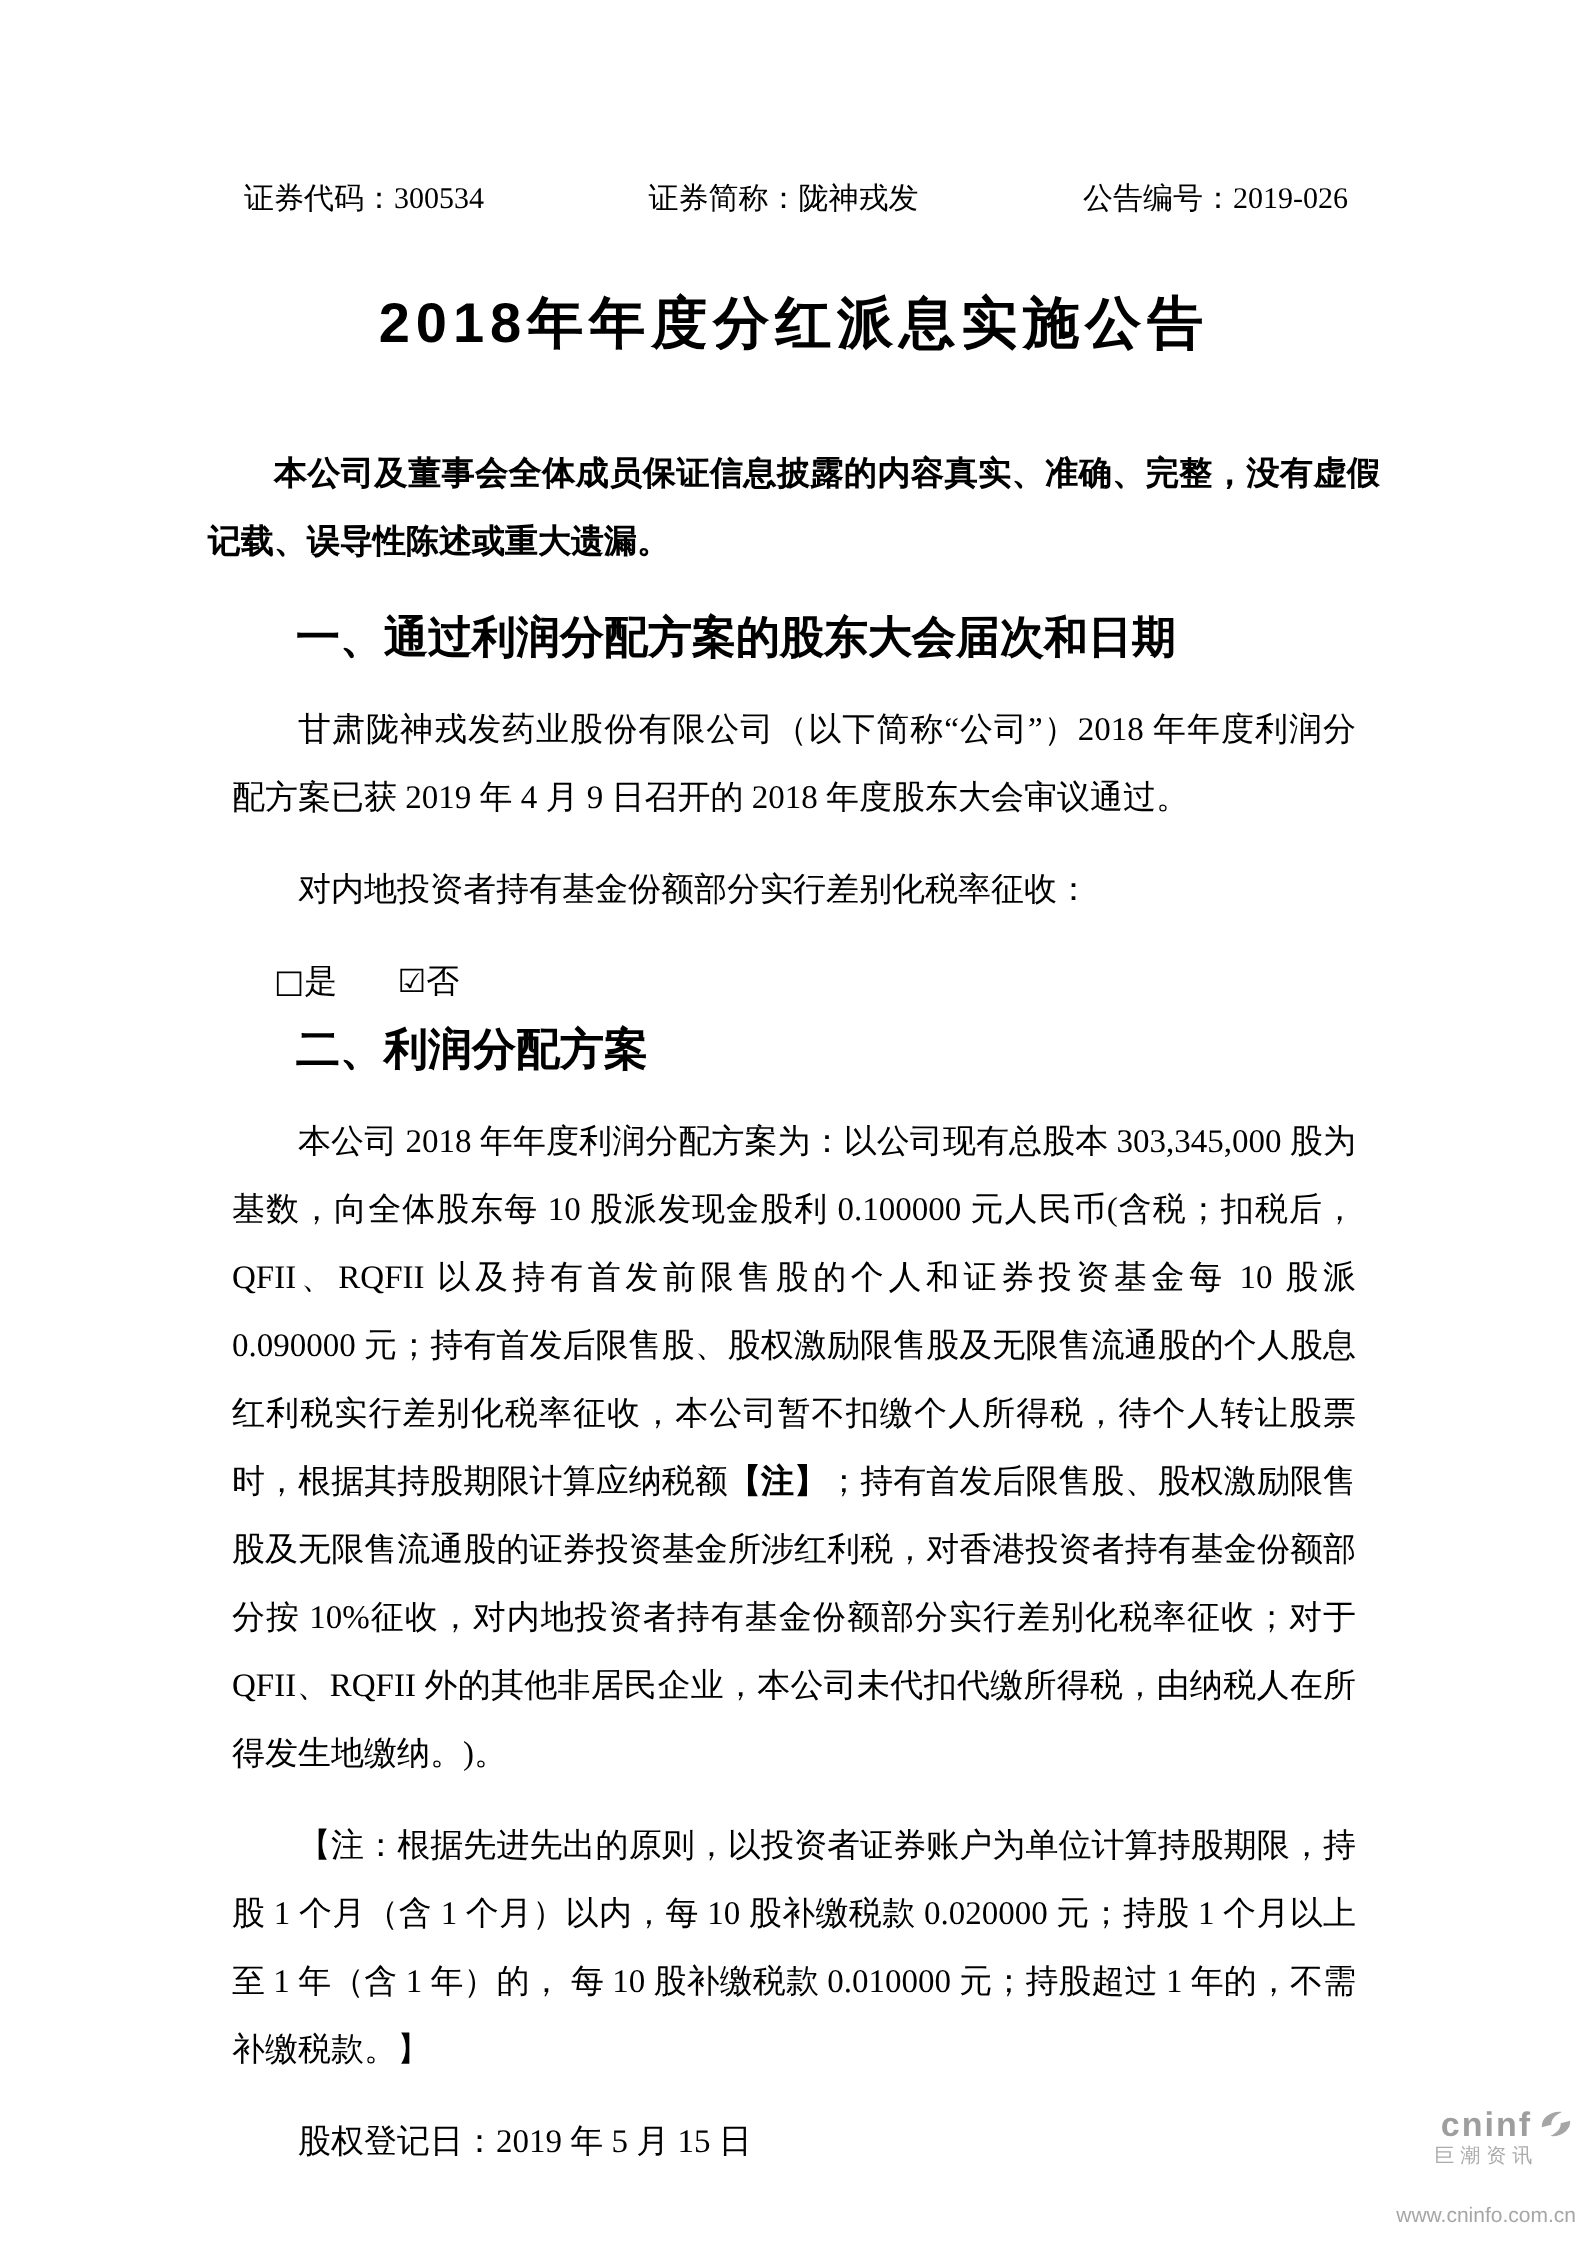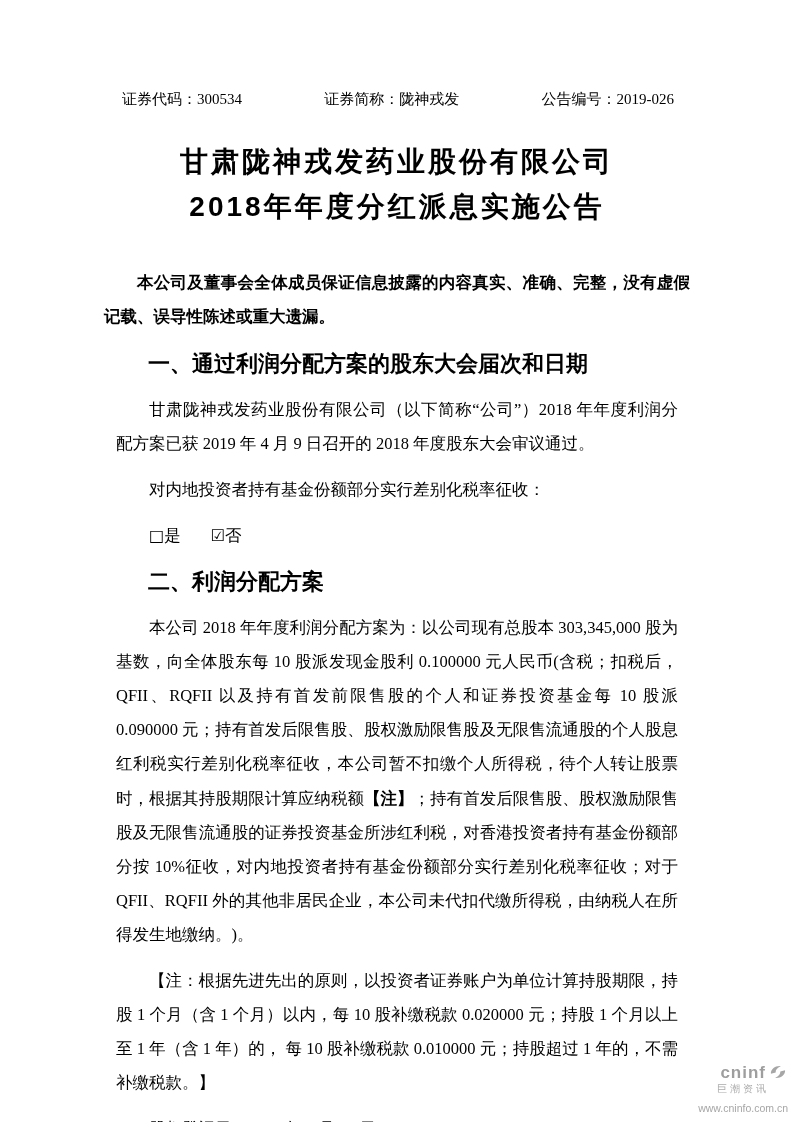--- a/index.html
+++ b/index.html
@@ -51,21 +51,21 @@
   .sec-heading.first { margin-top: 14px; }
   .body-p {
     margin: 12px;
     font-size: 16.5px;
     line-height: 34px;
     text-indent: 2em;
     text-align: justify;
   }
   .body-p.no-justify { text-align: left; }
   .check-line {
-    margin: 12px;
+    margin: 0;
     font-size: 16.5px;
     line-height: 34px;
     text-indent: 2em;
   }
   .check-line .box { font-family: "DejaVu Sans", sans-serif; font-size: 16px; }
   .check-line .opt-no { margin-left: 26px; }
   .note-marker {
     font-family: "Liberation Sans", "DejaVu Sans", sans-serif;
     font-weight: 700;
   }
@@ -80,35 +80,34 @@
     user-select: none;
   }
   .cninfo .brand-row {
     display: flex;
     align-items: center;
     justify-content: flex-end;
     gap: 2px;
   }
   .cninfo .brand { font-weight: 700; font-size: 17px; letter-spacing: 1px; color: #9e9e9e; }
   .cninfo .cn { font-size: 10px; letter-spacing: 3px; margin-top: 1px; color: #ababab; }
-  .cninfo .url { font-size: 10.5px; margin-top: 7px; color: #a6a6a6; }
+  .cninfo .url { font-size: 10.5px; margin-top: 17px; color: #a6a6a6; }
 </style>
 </head>
 <body>
 
 <div class="page">
 
   <div class="doc-header">
     <span>证券代码：300534</span>
     <span>证券简称：陇神戎发</span>
     <span>公告编号：2019-026</span>
   </div>
 
   <h1 class="doc-title">
-    <div>甘肃陇神戎发药业股份有限公司</div>
     <div>2018年年度分红派息实施公告</div>
   </h1>
 
   <p class="notice">本公司及董事会全体成员保证信息披露的内容真实、准确、完整，没有虚假记载、误导性陈述或重大遗漏。</p>
 
   <h2 class="sec-heading first">一、通过利润分配方案的股东大会届次和日期</h2>
   <p class="body-p">甘肃陇神戎发药业股份有限公司（以下简称“公司”）2018 年年度利润分配方案已获 2019 年 4 月 9 日召开的 2018 年度股东大会审议通过。</p>
   <p class="body-p no-justify">对内地投资者持有基金份额部分实行差别化税率征收：</p>
   <p class="check-line">
     <span class="opt-yes"><span class="box">□</span><span>是</span></span>

